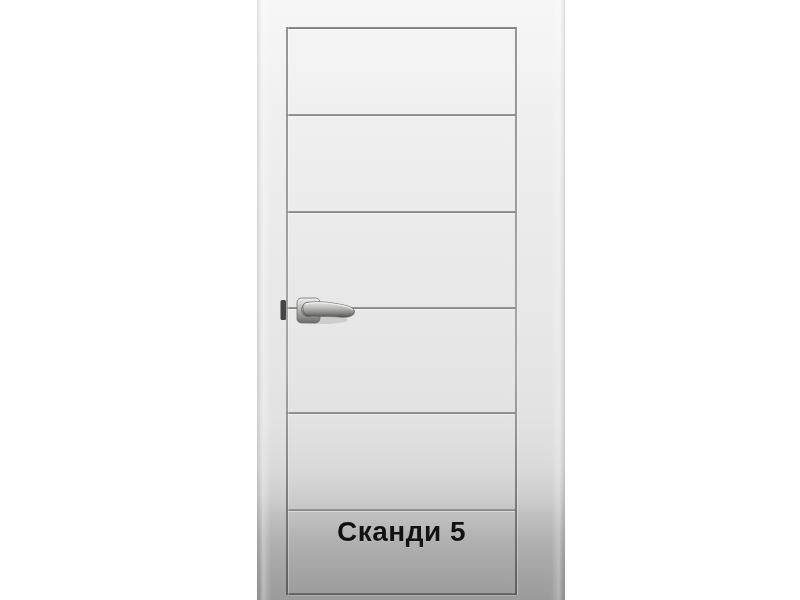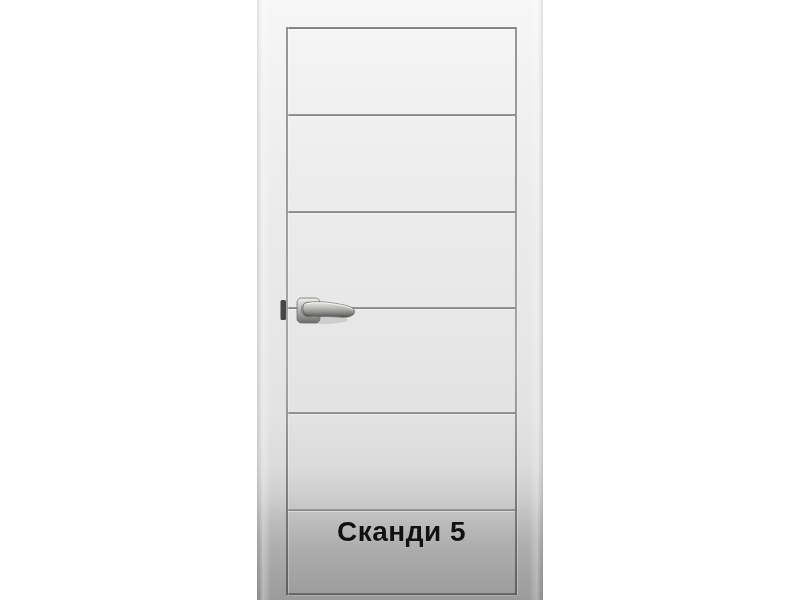--- a/index.html
+++ b/index.html
@@ -29,20 +29,21 @@
       #f2f2f2 12%,
       #ebebeb 36%,
       #e7e7e7 55%,
       #e2e2e2 70%,
       #dadada 78%,
       #cdcdcd 83%,
       #c0c0c0 86%,
       #b1b1b1 90%,
       #a5a5a5 95%,
       #9b9b9b 100%);
+    padding-left: 22px;
   }
   
   .door::before {
     content: "";
     position: absolute;
     inset: 0;
     pointer-events: none;
     background: linear-gradient(90deg,
       rgba(0,0,0,0.10) 0px,
       rgba(0,0,0,0.02) 3px,

